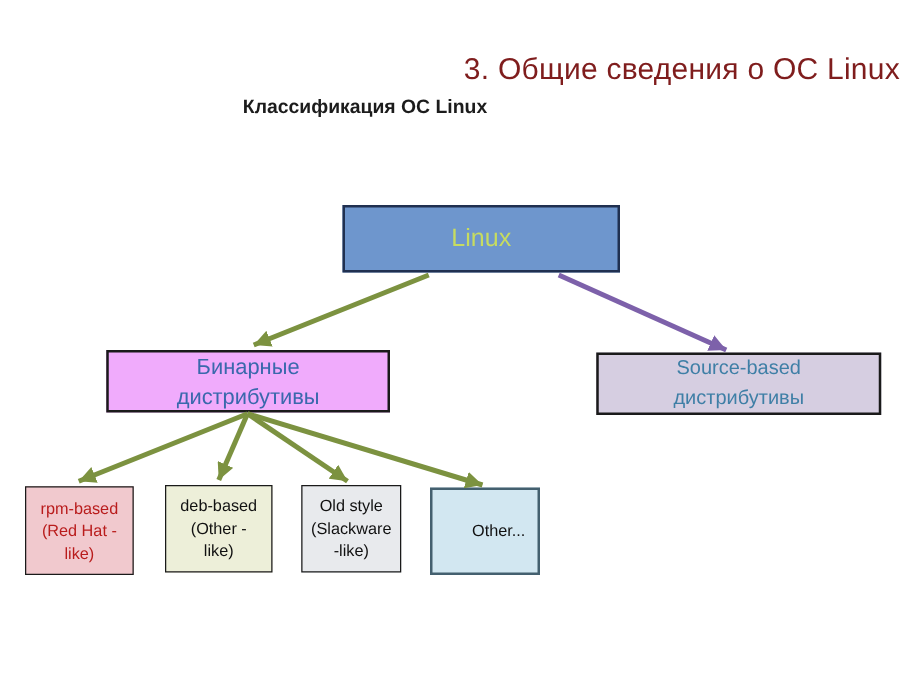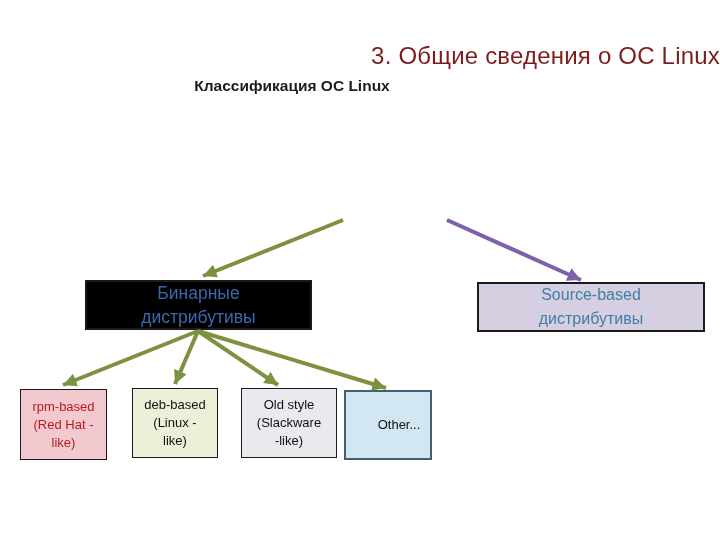--- a/index.html
+++ b/index.html
@@ -46,21 +46,21 @@
     left:477px;top:282px;width:228px;height:50px;
     border:2px solid #1a1a1a;
     font-size:16px;line-height:24px;
   }
   .node-leaf{
     border:1.5px solid #1a1a1a;
     font-size:13px;line-height:18px;
   }
   .node-rpm{left:20px;top:389px;width:87px;height:71px;}
   .node-deb{left:132px;top:388px;width:86px;height:70px;}
-  .node-old{left:241px;top:388px;width:96px;height:70px;}
+  .node-old{left:241px;top:388px;width:80px;height:70px;}
   .node-other{left:344px;top:390px;width:88px;height:70px;border:2px solid #44606f;padding-left:22px;}
   .edges{
     position:absolute;left:0;top:0;width:720px;height:540px;
     z-index:3;
     pointer-events:none;
   }
   .edge{fill:none;stroke-width:4;}
 </style>
 </head>
 <body>
@@ -80,33 +80,34 @@
       </marker>
     </defs>
     <line class="edge" x1="343" y1="220" x2="203" y2="276" marker-end="url(#ah-green)" style="stroke: rgb(124, 146, 64);"></line>
     <line class="edge" x1="447" y1="220" x2="581" y2="280" marker-end="url(#ah-purple)" style="stroke: rgb(125, 97, 170);"></line>
     <line class="edge" x1="198" y1="331" x2="63" y2="385" marker-end="url(#ah-green)" style="stroke: rgb(124, 146, 64);"></line>
     <line class="edge" x1="198" y1="331" x2="175" y2="384" marker-end="url(#ah-green)" style="stroke: rgb(124, 146, 64);"></line>
     <line class="edge" x1="198" y1="331" x2="278" y2="385" marker-end="url(#ah-green)" style="stroke: rgb(124, 146, 64);"></line>
     <line class="edge" x1="198" y1="331" x2="386" y2="388" marker-end="url(#ah-green)" style="stroke: rgb(124, 146, 64);"></line>
   </svg>
 
+  <div class="node node-root" style="background-color: rgb(110, 150, 205); color: rgb(199, 220, 96); border-color: rgb(32, 48, 80);">Linux</div>
 
-  <div class="node node-binary" style="background-color: #000000; color: rgb(58, 104, 172); border-color: rgb(26, 26, 26);">Бинарные
+  <div class="node node-binary" style="background-color: #f0abfc; color: rgb(58, 104, 172); border-color: rgb(26, 26, 26);">Бинарные
 дистрибутивы</div>
 
   <div class="node node-source" style="background-color: rgb(214, 206, 225); color: rgb(63, 127, 166); border-color: rgb(26, 26, 26);">Source-based
 дистрибутивы</div>
 
   <div class="node node-leaf node-rpm" style="background-color: rgb(241, 201, 206); color: #b91c1c; border-color: rgb(26, 26, 26);">rpm-based
 (Red Hat -
 like)</div>
 
   <div class="node node-leaf node-deb" style="background-color: rgb(237, 239, 217); color: rgb(17, 17, 17); border-color: rgb(26, 26, 26);">deb-based
-(Linux -
+(Other -
 like)</div>
 
   <div class="node node-leaf node-old" style="background-color: rgb(232, 234, 237); color: rgb(17, 17, 17); border-color: rgb(26, 26, 26);">Old style
 (Slackware
 -like)</div>
 
   <div class="node node-leaf node-other" style="background-color: rgb(210, 231, 241); color: rgb(17, 17, 17); border-color: rgb(68, 96, 111);">Other...</div>
 
 </div>
 

